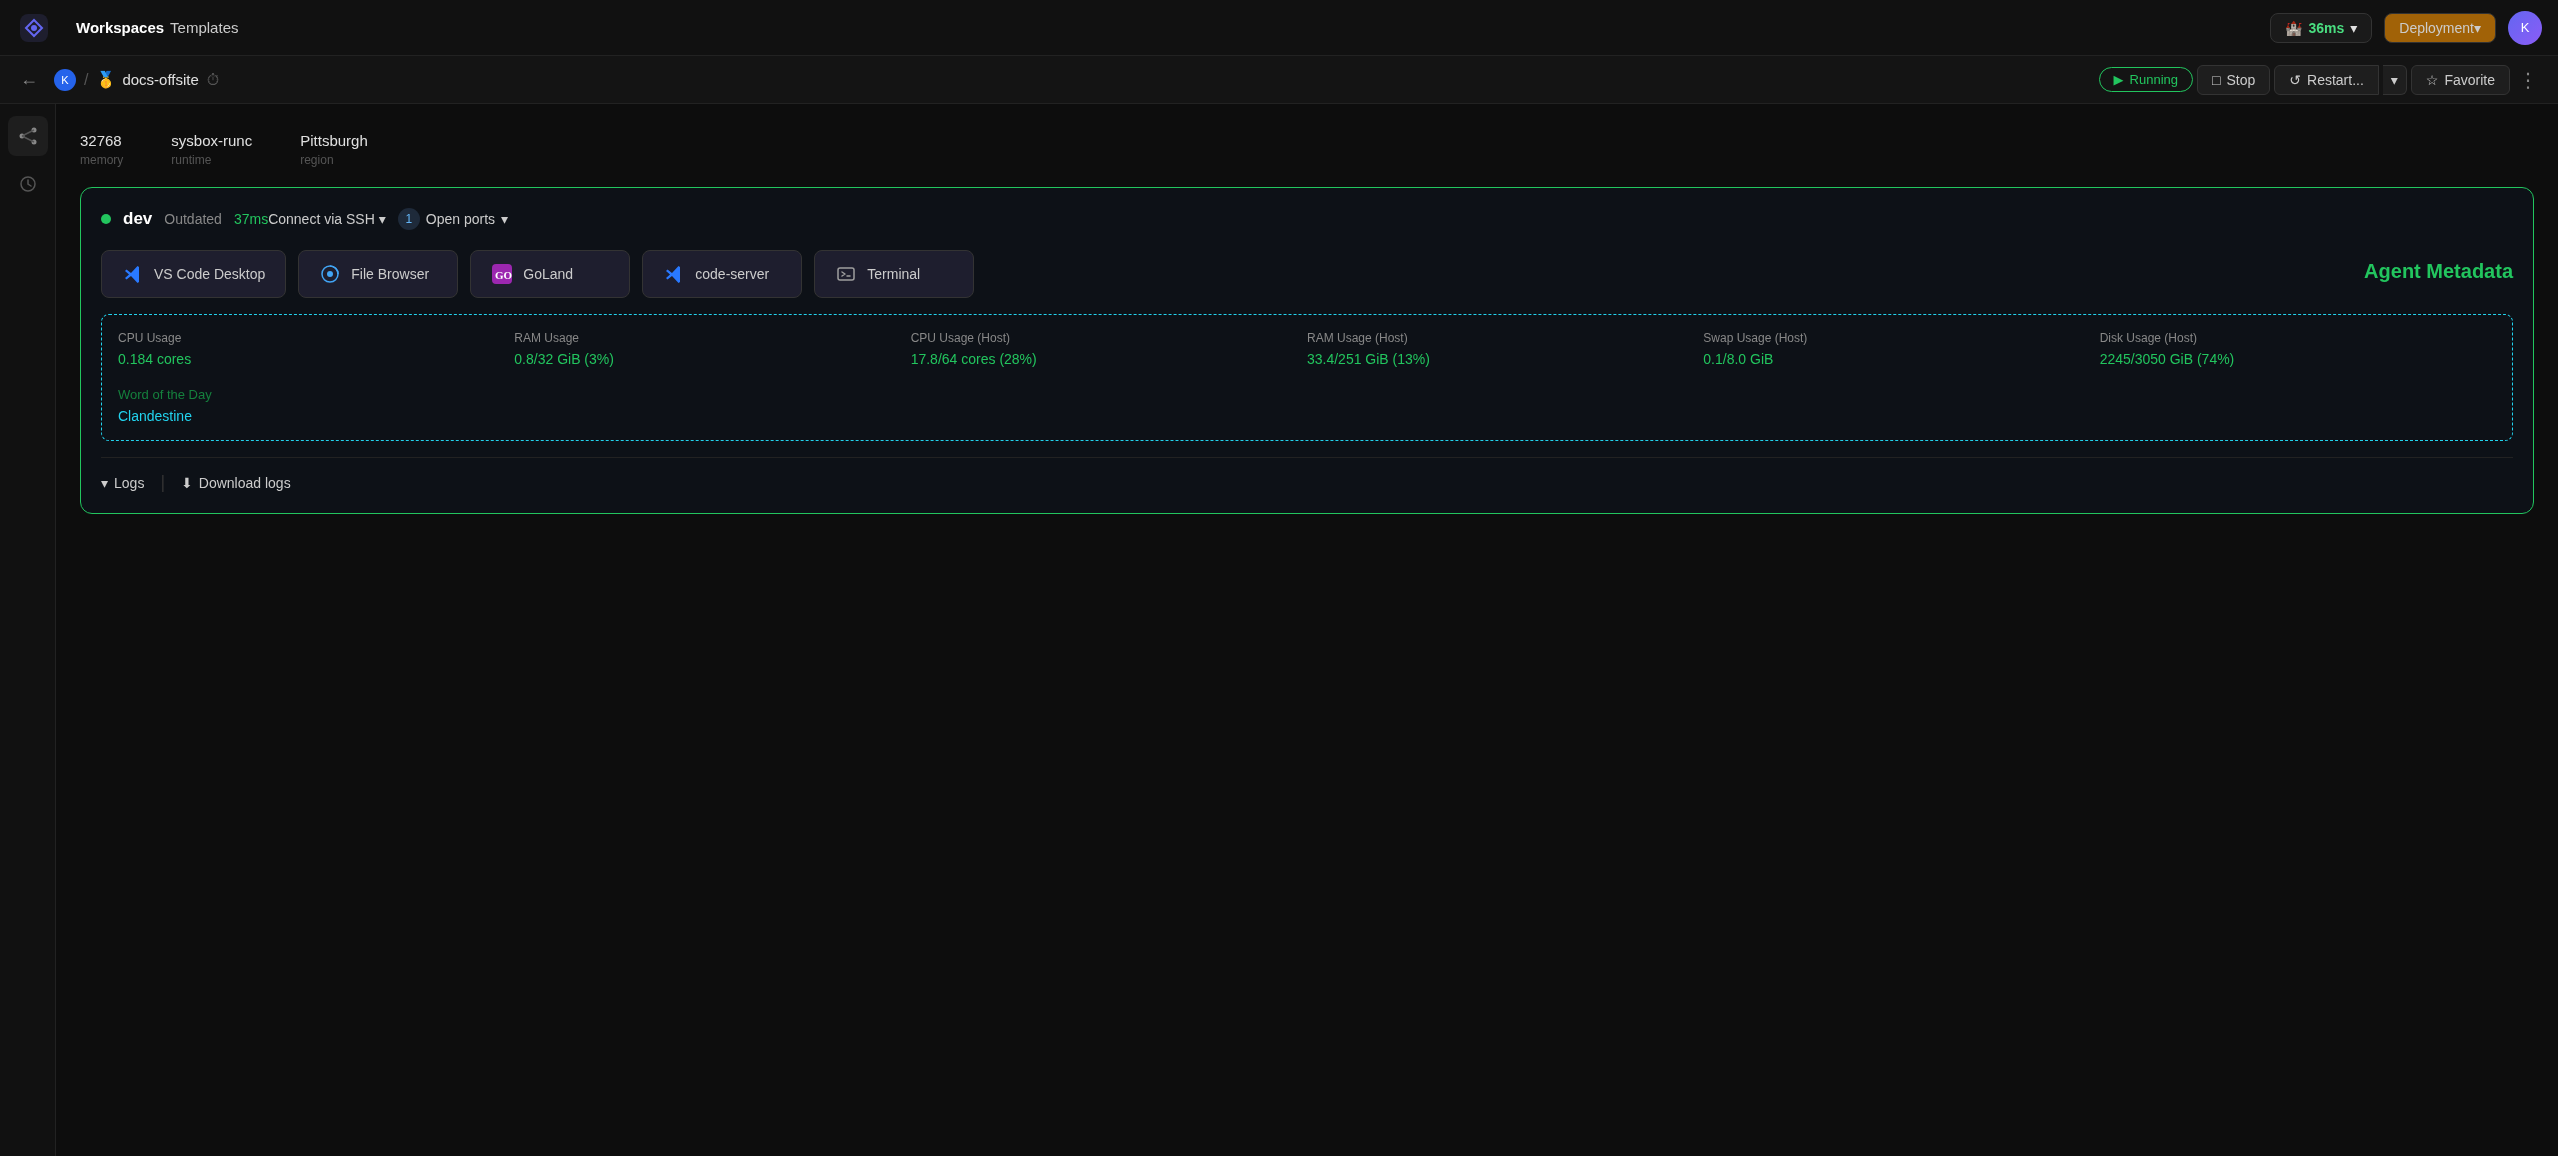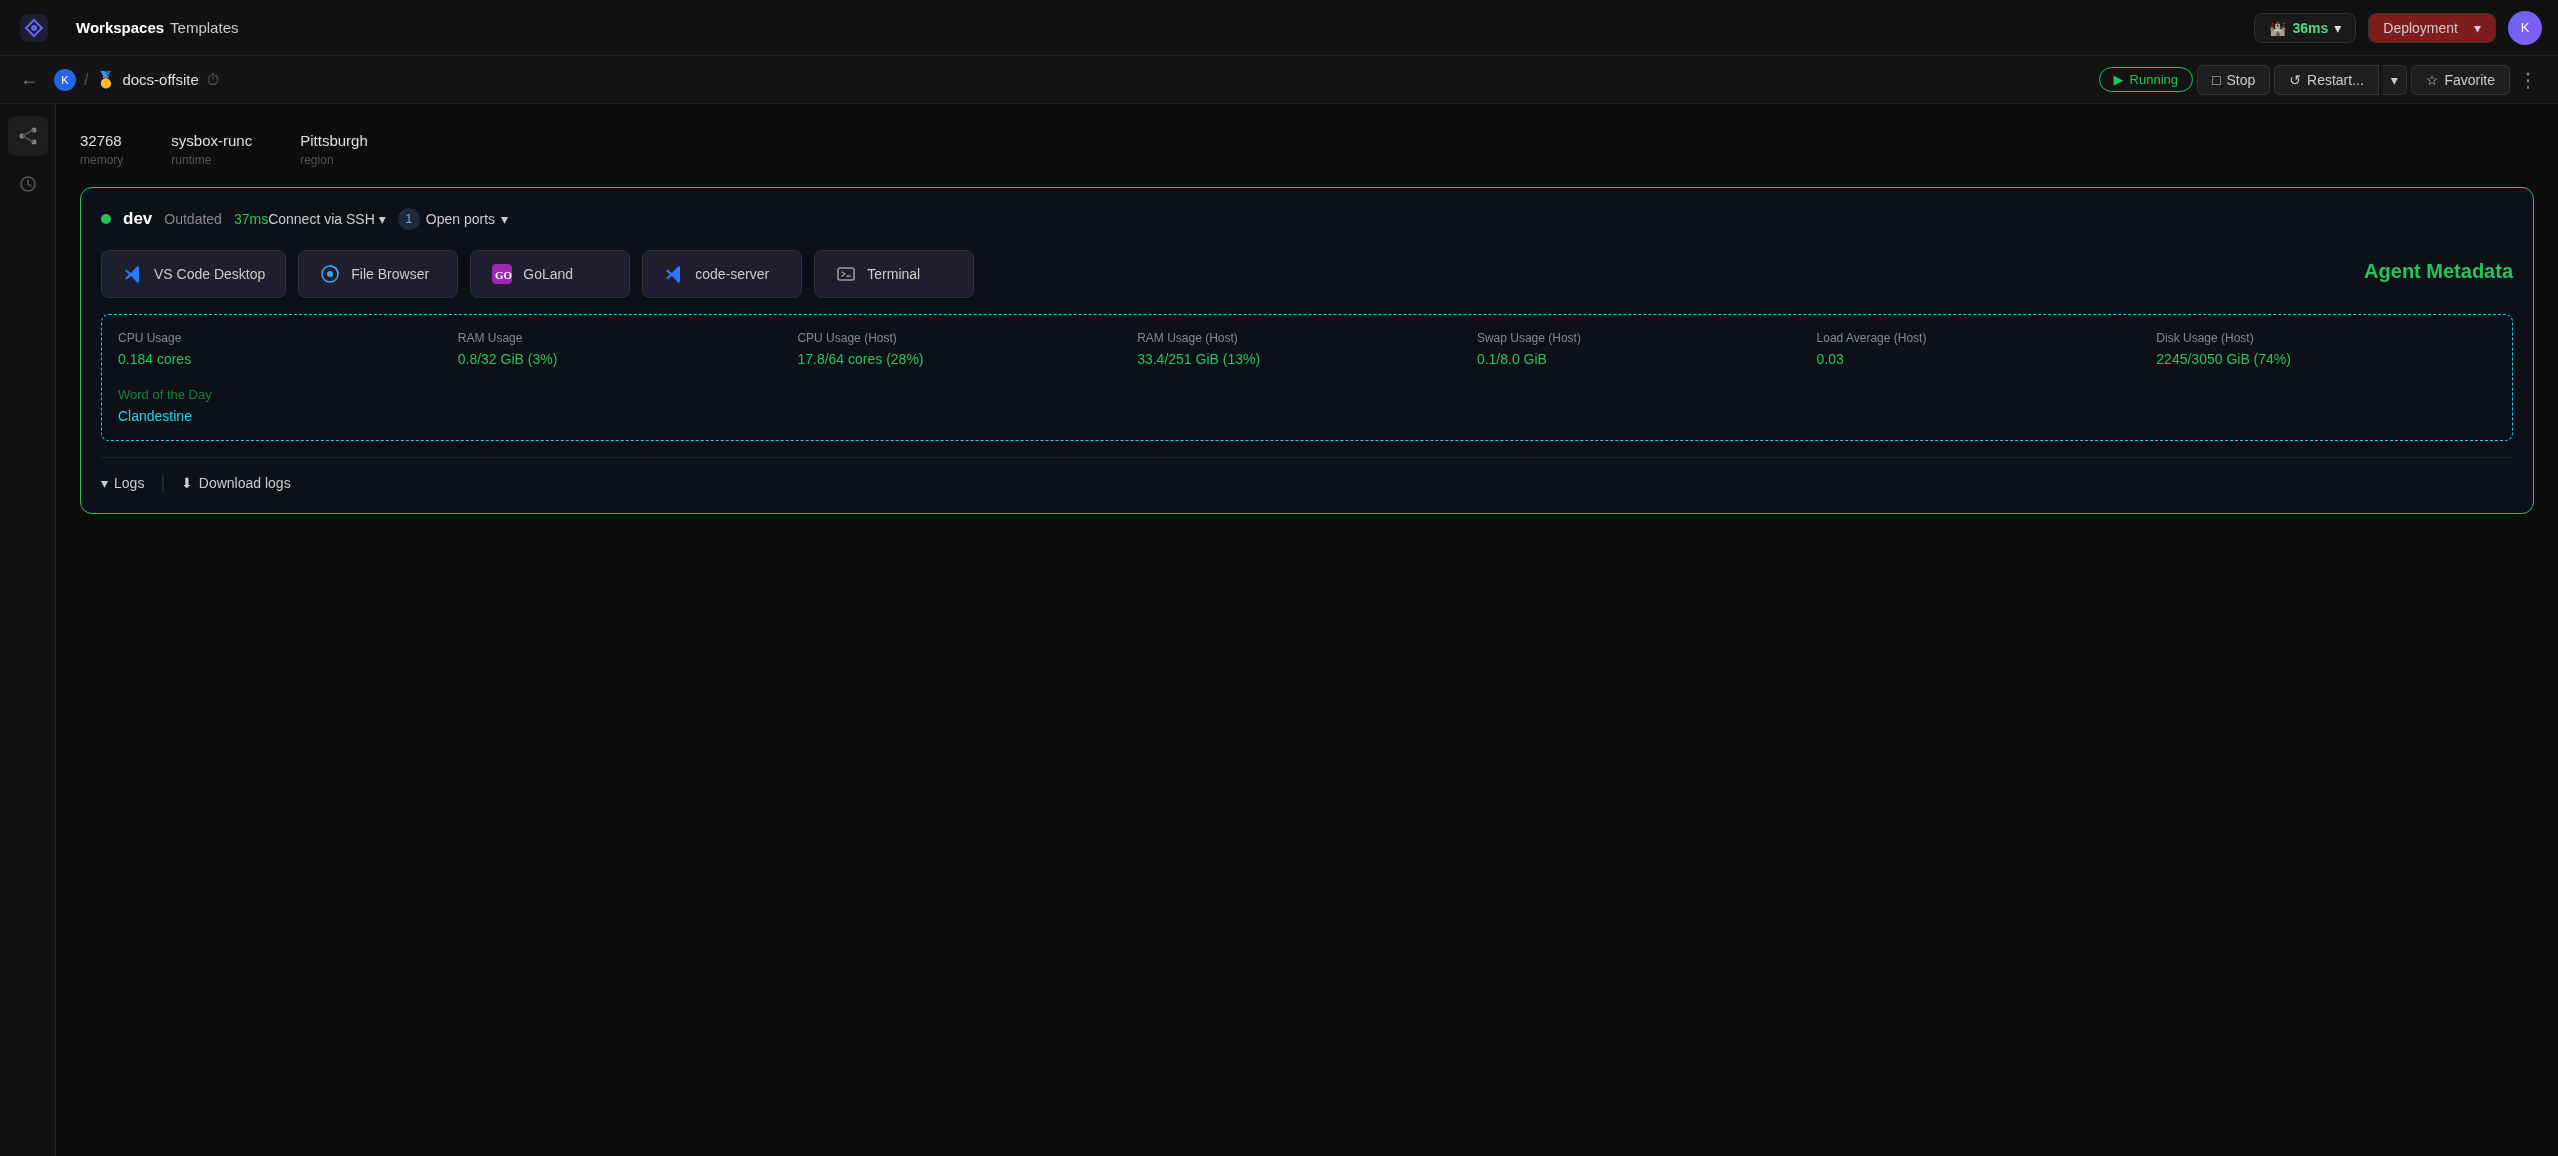--- a/index.html
+++ b/index.html
@@ -57,28 +57,28 @@
       align-items: center;
       gap: 6px;
       font-size: 14px;
       cursor: pointer;
     }
     .latency-badge .latency-value {
       color: #4ade80;
       font-weight: 600;
     }
     .deployment-btn {
-      background: #7f1d1d;
+      background: #a16207;
       border: 1px solid #333;
       border-radius: 8px;
       padding: 6px 14px;
       color: #ccc;
       display: flex;
       align-items: center;
-      gap: 16px;
+      gap: 0;
       cursor: pointer;
       font-size: 14px;
     }
     .avatar {
       width: 34px;
       height: 34px;
       border-radius: 50%;
       background: linear-gradient(135deg, #6366f1, #8b5cf6);
       display: flex;
       align-items: center;
@@ -643,24 +643,20 @@
           </div>
           <div class="metric-item">
             <div class="metric-label">RAM Usage (Host)</div>
             <div class="metric-value">33.4/251 GiB (13%)</div>
           </div>
           <div class="metric-item">
             <div class="metric-label">Swap Usage (Host)</div>
             <div class="metric-value">0.1/8.0 GiB</div>
           </div>
           <div class="metric-item">
-            <div class="metric-label">Load Average (Host)</div>
-            <div class="metric-value">0.03</div>
-          </div>
-          <div class="metric-item">
             <div class="metric-label">Disk Usage (Host)</div>
             <div class="metric-value">2245/3050 GiB (74%)</div>
           </div>
         </div>
         <div class="word-row">
           <div class="word-label">Word of the Day</div>
           <div class="word-value">Clandestine</div>
         </div>
       </div>
 

